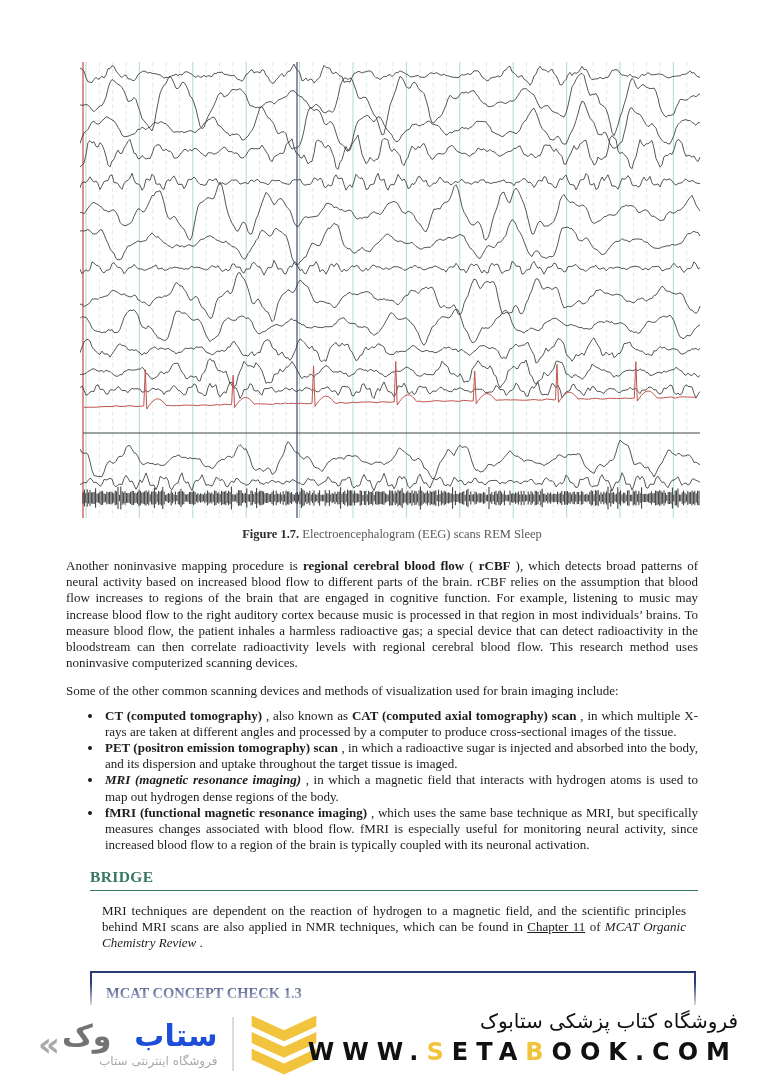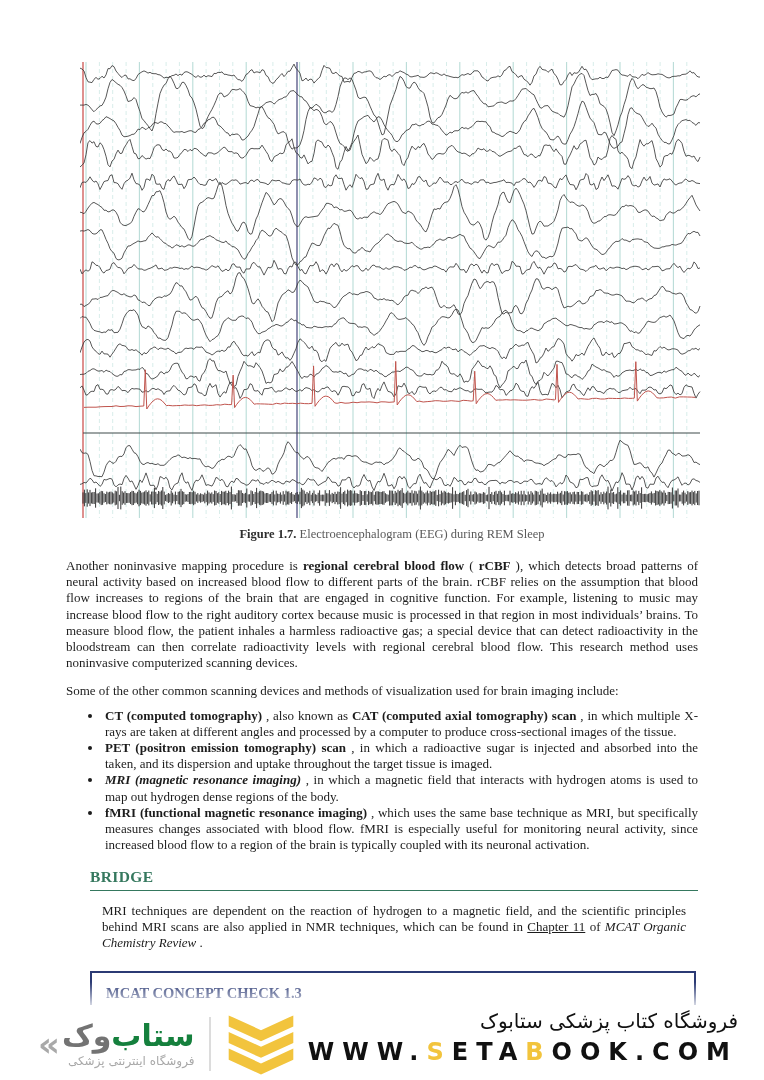--- a/index.html
+++ b/index.html
@@ -31,21 +31,21 @@
   .fade{position:absolute;left:0;top:982px;width:764px;height:34px;
         background:linear-gradient(to bottom, rgba(255,255,255,0), #ffffff 85%);pointer-events:none;}
   
   .footer{position:absolute;left:0;top:1005px;width:764px;height:75px;background:#ffffff;
           font-family:"DejaVu Sans", sans-serif;}
   .logo{position:absolute;left:38px;top:8px;display:flex;align-items:center;}
   .logo-text{display:flex;flex-direction:column;align-items:flex-end;}
   .logo-word{display:flex;align-items:center;font-weight:bold;font-size:30px;line-height:30px;}
   .guillemet{color:#a9a9a9;font-size:34px;margin-right:2px;font-weight:bold;}
   .w-gray{color:#737373;text-align:center;}
-  .w-yellow{color:#15803d;}
+  .w-yellow{color:#1d4ed8;margin-left:23px;}
   .logo-sub{font-size:12px;color:#a9a9a9;margin-top:3px;}
   .logo-div{width:2px;height:54px;background:#dcdcdc;margin:0 14px;}
   .footer-right{position:absolute;right:26px;top:4px;text-align:right;}
   .fa-line{font-size:20px;color:#111;margin-bottom:5px;}
   .url{font-size:24px;font-weight:bold;color:#111;letter-spacing:8px;
        font-family:"DejaVu Sans", sans-serif;text-align:right;}
 </style>
 </head>
 <body>
 
@@ -114,29 +114,29 @@
       <polyline points="0,290.8 2,285.0 4,280.0 6,277.9 8,277.4 10,279.1 12,284.8 14,287.7 16,289.2 18,291.6 20,292.3 22,289.1 24,291.9 26,291.9 28,292.2 30,295.2 32,292.1 34,289.4 36,286.1 38,282.9 40,281.8 42,283.4 44,283.7 46,284.5 48,287.6 50,288.3 52,287.5 54,288.6 56,287.7 58,289.6 60,290.9 62,293.2 64,290.6 66,291.8 68,290.1 70,287.2 72,286.4 74,284.9 76,285.6 78,287.7 80,286.1 82,286.2 84,287.1 86,287.2 88,286.1 90,287.6 92,289.0 94,289.7 96,292.0 98,290.4 100,290.4 102,289.8 104,287.2 106,286.1 108,286.6 110,286.1 112,286.1 114,287.3 116,285.0 118,285.2 120,285.3 122,284.9 124,287.3 126,290.1 128,290.8 130,291.6 132,293.0 134,291.7 136,289.9 138,289.0 140,289.5 142,288.1 144,289.4 146,288.2 148,284.9 150,285.1 152,280.9 154,279.2 156,282.3 158,284.8 160,288.1 162,292.1 164,293.8 166,293.2 168,294.2 170,291.8 172,289.7 174,293.6 176,292.3 178,290.2 180,290.9 182,284.3 184,279.9 186,278.3 188,277.8 190,279.1 192,284.9 194,287.3 196,287.8 198,293.1 200,292.0 202,289.9 204,293.5 206,296.1 208,295.7 210,298.4 212,295.7 214,291.2 216,286.7 218,280.1 220,276.8 222,278.4 224,280.4 226,282.3 228,285.8 230,286.4 232,284.1 234,288.4 236,288.3 238,291.3 240,298.2 242,299.8 244,297.7 246,299.4 248,292.5 250,286.3 252,283.8 254,282.1 256,280.4 258,283.7 260,284.0 262,281.1 264,283.4 266,282.7 268,282.2 270,287.9 272,290.1 274,294.3 276,298.7 278,297.5 280,293.5 282,292.9 284,288.2 286,285.0 288,287.8 290,286.7 292,284.6 294,286.0 296,284.2 298,281.6 300,282.7 302,283.5 304,285.1 306,290.5 308,291.6 310,292.5 312,292.4 314,292.3 316,289.5 318,290.1 320,289.4 322,289.3 324,289.4 326,289.2 328,287.1 330,286.2 332,283.7 334,283.7 336,285.4 338,287.2 340,288.2 342,289.7 344,289.4 346,288.4 348,288.7 350,289.9 352,289.3 354,290.4 356,290.8 358,289.8 360,288.5 362,287.6 364,285.3 366,286.3 368,285.2 370,285.5 372,287.5 374,287.6 376,286.9 378,289.9 380,288.1 382,287.4 384,289.6 386,290.5 388,292.1 390,293.4 392,291.3 394,289.3 396,288.3 398,285.6 400,283.9 402,283.9 404,283.5 406,284.8 408,285.8 410,286.7 412,285.5 414,286.2 416,287.3 418,289.3 420,293.4 422,296.7 424,294.9 426,296.8 428,291.5 430,286.8 432,286.4 434,283.9 436,282.1 438,284.2 440,284.1 442,283.1 444,283.3 446,281.4 448,280.3 450,285.7 452,289.3 454,292.9 456,301.0 458,299.9 460,296.2 462,294.8 464,291.1 466,286.0 468,289.3 470,287.7 472,285.1 474,284.7 476,280.1 478,276.6 480,277.3 482,279.1 484,282.1 486,291.4 488,294.6 490,296.1 492,299.2 494,296.5 496,292.5 498,293.7 500,292.8 502,291.0 504,293.3 506,288.8 508,284.3 510,281.2 512,277.8 514,275.9 516,280.1 518,283.4 520,286.3 522,293.2 524,293.2 526,290.0 528,292.3 530,292.7 532,290.7 534,295.5 536,294.3 538,291.5 540,291.4 542,287.8 544,281.6 546,281.4 548,280.8 550,280.2 552,284.7 554,285.9 556,287.9 558,287.8 560,289.2 562,288.9 564,290.9 566,292.7 568,291.9 570,292.9 572,293.4 574,288.6 576,289.1 578,286.6 580,284.5 582,286.3 584,285.1 586,286.6 588,287.9 590,287.7 592,286.8 594,286.8 596,287.2 598,288.1 600,291.1 602,292.2 604,291.6 606,290.6 608,288.8 610,288.6 612,286.7 614,287.2 616,286.1 618,288.2 620,286.4" fill="none" stroke="#3a3a3a" stroke-width="0.85"></polyline>
       <polyline points="0,312.5 2,312.3 4,312.2 6,311.3 8,309.3 10,308.6 12,307.0 14,306.8 16,308.0 18,309.1 20,309.0 22,308.5 24,310.3 26,308.1 28,309.2 30,309.5 32,311.5 34,313.0 36,314.2 38,314.2 40,312.6 42,312.8 44,309.5 46,309.0 48,307.7 50,307.7 52,308.2 54,308.0 56,307.9 58,307.0 60,307.4 62,305.3 64,307.1 66,311.4 68,312.2 70,315.6 72,317.1 74,316.4 76,315.2 78,313.7 80,310.2 82,309.9 84,312.1 86,310.3 88,310.3 90,307.9 92,303.3 94,301.7 96,301.2 98,301.4 100,306.2 102,310.1 104,312.5 106,316.8 108,316.5 110,314.1 112,314.2 114,315.4 116,314.2 118,318.2 120,319.2 122,312.6 124,310.7 126,306.6 128,298.8 130,296.6 132,299.0 134,298.8 136,304.9 138,308.6 140,308.6 142,309.7 144,310.6 146,309.0 148,315.7 150,321.2 152,320.0 154,324.5 156,323.3 158,314.4 160,309.3 162,304.9 164,299.3 166,301.8 168,304.0 170,303.7 172,304.4 174,305.6 176,300.7 178,303.0 180,305.6 182,309.0 184,314.8 186,321.4 188,320.2 190,320.9 192,319.8 194,312.5 196,312.1 198,311.4 200,306.9 202,309.6 204,308.8 206,305.3 208,304.8 210,302.4 212,299.5 214,302.6 216,306.3 218,309.5 220,313.8 222,316.6 224,314.3 226,315.0 228,314.9 230,312.2 232,312.8 234,315.1 236,312.2 238,311.5 240,309.8 242,306.7 244,305.3 246,303.5 248,304.7 250,306.6 252,309.4 254,310.1 256,309.8 258,310.3 260,309.1 262,310.3 264,311.9 266,311.1 268,314.3 270,314.1 272,312.5 274,312.1 276,309.2 278,307.2 280,306.8 282,307.1 284,308.3 286,308.0 288,309.6 290,307.3 292,308.0 294,309.6 296,308.2 298,309.9 300,311.7 302,312.0 304,314.2 306,314.8 308,313.0 310,312.0 312,310.1 314,310.0 316,309.3 318,309.1 320,309.6 322,308.1 324,306.9 326,305.1 328,305.4 330,307.2 332,307.9 334,309.4 336,312.6 338,313.9 340,314.1 342,313.8 344,311.3 346,312.3 348,312.7 350,312.4 352,313.0 354,312.3 356,308.3 358,307.8 360,304.9 362,299.2 364,301.9 366,303.0 368,305.2 370,311.1 372,312.1 374,311.7 376,313.5 378,314.7 380,311.8 382,315.2 384,320.4 386,319.1 388,319.9 390,317.2 392,307.4 394,304.7 396,302.0 398,298.6 400,301.2 402,304.3 404,304.5 406,306.0 408,306.7 410,303.8 412,307.0 414,312.7 416,314.2 418,321.7 420,325.9 422,322.9 424,320.7 426,317.5 428,308.9 430,307.7 432,305.6 434,304.2 436,306.6 438,306.4 440,302.0 442,300.2 444,301.0 446,298.0 448,304.7 450,312.6 452,314.3 454,319.8 456,322.5 458,319.1 460,318.4 462,316.3 464,310.3 466,312.3 468,313.9 470,311.5 472,308.8 474,306.0 476,299.3 478,299.2 480,300.2 482,300.6 484,305.1 486,311.9 488,312.4 490,314.3 492,315.8 494,313.0 496,312.8 498,314.6 500,315.1 502,317.4 504,315.6 506,312.9 508,309.0 510,307.7 512,302.2 514,303.6 516,305.0 518,305.9 520,307.1 522,308.4 524,307.6 526,309.2 528,309.9 530,310.4 532,312.3 534,315.4 536,313.3 538,314.3 540,313.5 542,310.9 544,309.7 546,308.6 548,308.4 550,308.0 552,308.7 554,308.2 556,307.3 558,308.8 560,306.8 562,308.5 564,308.1 566,310.5 568,310.7 570,313.5 572,313.3 574,312.3 576,311.3 578,310.4 580,310.4 582,311.2 584,308.9 586,310.3 588,309.0 590,308.4 592,307.7 594,307.7 596,305.2 598,306.8 600,308.3 602,309.3 604,312.1 606,313.4 608,311.0 610,313.0 612,313.5 614,311.2 616,312.8 618,315.2 620,313.4" fill="none" stroke="#3a3a3a" stroke-width="0.85"></polyline>
       <polyline points="0,325.9 2,323.9 4,328.1 6,333.2 8,332.5 10,330.0 12,329.2 14,329.5 16,323.8 18,322.6 20,327.4 22,327.2 24,328.3 26,331.9 28,332.1 30,328.0 32,327.6 34,328.4 36,327.1 38,324.4 40,326.1 42,328.7 44,328.4 46,328.8 48,330.7 50,328.0 52,326.4 54,327.0 56,326.7 58,326.9 60,327.2 62,330.2 64,329.8 66,328.6 68,330.1 70,328.4 72,326.6 74,326.5 76,327.7 78,326.7 80,328.0 82,329.1 84,332.5 86,329.5 88,329.0 90,328.8 92,325.2 94,323.4 96,325.5 98,328.2 100,328.8 102,331.2 104,333.0 106,331.9 108,325.8 110,325.4 112,325.0 114,321.8 116,323.0 118,329.9 120,331.0 122,331.3 124,333.7 126,333.2 128,325.5 130,321.4 132,325.4 134,324.2 136,322.7 138,331.5 140,335.1 142,332.3 144,329.7 146,331.2 148,324.8 150,320.2 152,323.8 154,326.1 156,325.7 158,330.2 160,336.4 162,333.3 164,327.6 166,327.5 168,326.6 170,321.7 172,322.7 174,328.5 176,329.1 178,328.5 180,331.1 182,333.2 184,326.9 186,326.5 188,326.6 190,325.8 192,325.3 194,328.7 196,330.3 198,328.8 200,329.1 202,328.9 204,327.1 206,325.7 208,327.1 210,327.9 212,326.2 214,328.1 216,329.5 218,328.9 220,327.6 222,329.2 224,326.8 226,325.6 228,326.1 230,326.8 232,328.7 234,327.6 236,329.3 238,330.0 240,328.7 242,326.3 244,326.7 246,325.4 248,324.9 250,327.6 252,329.8 254,328.6 256,329.5 258,333.2 260,329.5 262,324.7 264,324.3 266,324.7 268,324.9 270,326.8 272,333.7 274,333.6 276,329.6 278,330.5 280,329.9 282,322.6 284,321.7 286,326.7 288,327.3 290,326.2 292,334.4 294,336.5 296,330.0 298,326.4 300,328.9 302,323.7 304,319.9 306,324.9 308,329.4 310,329.9 312,331.1 314,334.9 316,331.9 318,323.8 320,324.4 322,324.9 324,321.1 326,324.8 328,331.0 330,331.5 332,329.4 334,332.6 336,330.8 338,325.6 340,324.3 342,325.0 344,325.3 346,325.1 348,330.1 350,332.0 352,329.6 354,328.9 356,329.5 358,327.4 360,325.3 362,325.4 364,328.0 366,327.6 368,329.1 370,329.6 372,329.7 374,326.8 376,327.6 378,326.6 380,325.7 382,326.7 384,328.0 386,328.8 388,328.6 390,330.2 392,329.9 394,327.3 396,326.9 398,327.3 400,327.3 402,327.2 404,329.2 406,330.9 408,330.3 410,330.0 412,330.1 414,327.6 416,323.4 418,324.8 420,327.9 422,327.4 424,328.4 426,333.4 428,331.5 430,328.8 432,328.4 434,326.0 436,321.1 438,323.0 440,327.9 442,329.3 444,329.5 446,333.9 448,334.3 450,327.9 452,324.6 454,326.3 456,323.3 458,320.1 460,328.7 462,332.8 464,332.5 466,332.3 468,333.0 470,327.3 472,321.4 474,322.6 476,325.8 478,323.3 480,327.6 482,335.7 484,333.1 486,330.0 488,329.3 490,328.3 492,323.2 494,322.1 496,326.4 498,328.2 500,328.9 502,331.9 504,333.6 506,329.6 508,325.8 510,328.5 512,324.6 514,324.9 516,328.3 518,329.6 520,329.4 522,330.5 524,331.5 526,328.4 528,327.3 530,326.2 532,327.0 534,326.7 536,328.4 538,330.4 540,330.5 542,328.8 544,328.4 546,328.0 548,327.6 550,325.2 552,327.4 554,327.1 556,326.5 558,329.4 560,331.7 562,328.1 564,328.2 566,328.0 568,325.7 570,325.0 572,325.8 574,328.0 576,327.7 578,331.1 580,331.9 582,330.8 584,325.9 586,326.7 588,325.2 590,322.9 592,323.7 594,330.1 596,332.5 598,331.1 600,332.9 602,331.6 604,325.3 606,322.8 608,324.3 610,324.6 612,325.0 614,331.3 616,336.1 618,332.2 620,329.6" fill="none" stroke="#3a3a3a" stroke-width="0.85"></polyline>
       <polyline points="4,345.4 8,345.2 12,345.2 16,345.2 20,344.8 24,344.6 28,344.5 32,344.5 36,343.8 40,344.5 44,344.4 48,343.8 52,343.9 56,344.6 60,344.2 63.78037086687982,344.0 65.28037086687982,307.8 66.78037086687982,347.0 68.8,343.9 71.0,341.2 73.2,338.9 75.4,337.3 77.6,336.8 79.8,337.3 82.0,338.7 84.2,341.0 86.4,343.6 88.78037086687982,343.4 92.78037086687982,343.8 96.78037086687982,343.6 100.78037086687982,343.5 104.78037086687982,343.0 108.78037086687982,343.3 112.78037086687982,343.1 116.78037086687982,343.7 120.78037086687982,343.2 124.78037086687982,342.9 128.78037086687982,343.4 132.78037086687982,343.3 136.78037086687982,342.7 140.78037086687982,343.0 144.78037086687982,342.2 148.78037086687982,342.6 151.62350460886955,342.6 153.12350460886955,313.1 154.62350460886955,345.6 156.6,342.5 158.8,339.8 161.0,337.5 163.2,335.9 165.4,335.4 167.6,335.9 169.8,337.3 172.0,339.6 174.2,342.2 176.62350460886955,341.8 180.62350460886955,341.9 184.62350460886955,342.0 188.62350460886955,342.2 192.62350460886955,342.4 196.62350460886955,341.3 200.62350460886955,342.0 204.62350460886955,341.1 208.62350460886955,341.5 212.62350460886955,341.3 216.62350460886955,341.7 220.62350460886955,341.2 224.62350460886955,341.6 228.62350460886955,341.7 232.05718391016126,341.3 233.55718391016126,303.9 235.05718391016126,344.3 237.1,341.2 239.3,338.5 241.5,336.2 243.7,334.6 245.9,334.1 248.1,334.6 250.3,336.0 252.5,338.3 254.7,340.9 257.05718391016126,341.3 261.05718391016126,340.4 265.05718391016126,341.2 269.05718391016126,341.0 273.05718391016126,340.2 277.05718391016126,340.7 281.05718391016126,340.0 285.05718391016126,340.1 289.05718391016126,339.9 293.05718391016126,340.2 297.05718391016126,340.8 301.05718391016126,339.8 305.05718391016126,339.9 309.05718391016126,340.3 313.05718391016126,340.0 314.21110928431153,340.0 315.71110928431153,299.4 317.21110928431153,343.0 319.2,339.9 321.4,337.2 323.6,334.9 325.8,333.3 328.0,332.8 330.2,333.2 332.4,334.7 334.6,337.0 336.8,339.6 339.21110928431153,339.1 343.21110928431153,340.0 347.21110928431153,339.6 351.21110928431153,339.3 355.21110928431153,338.7 359.21110928431153,338.8 363.21110928431153,339.3 367.21110928431153,339.2 371.21110928431153,338.7 375.21110928431153,339.1 379.21110928431153,339.4 383.21110928431153,338.3 387.21110928431153,338.6 391.21110928431153,339.1 393.22446316853166,338.7 394.72446316853166,309.2 396.22446316853166,341.7 398.2,338.6 400.4,335.9 402.6,333.6 404.8,332.1 407.0,331.5 409.2,332.0 411.4,333.5 413.6,335.7 415.8,338.3 418.22446316853166,338.0 422.22446316853166,338.0 426.22446316853166,337.7 430.22446316853166,338.0 434.22446316853166,337.8 438.22446316853166,338.0 442.22446316853166,338.2 446.22446316853166,338.2 450.22446316853166,337.9 454.22446316853166,337.5 458.22446316853166,338.1 462.22446316853166,338.1 466.22446316853166,337.0 470.22446316853166,337.4 474.22446316853166,337.9 475.5062253344804,337.4 477.0062253344804,302.4 478.5062253344804,340.4 480.5,337.3 482.7,334.6 484.9,332.3 487.1,330.7 489.3,330.2 491.5,330.7 493.7,332.2 495.9,334.4 498.1,337.0 500.5062253344804,336.6 504.5062253344804,337.0 508.5062253344804,337.3 512.5062253344804,336.4 516.5062253344804,336.3 520.5062253344804,337.0 524.5062253344804,337.0 528.5062253344804,336.3 532.5062253344804,336.4 536.5062253344804,336.5 540.5062253344804,336.5 544.5062253344804,336.0 548.5062253344804,336.4 552.5062253344804,336.3 554.3184500038624,336.1 555.8184500038624,299.7 557.3184500038624,339.1 559.3,336.1 561.5,333.3 563.7,331.0 565.9,329.5 568.1,328.9 570.3,329.4 572.5,330.9 574.7,333.1 576.9,335.8 579.3184500038624,336.0 583.3184500038624,335.9 587.3184500038624,335.3 591.3184500038624,335.0 595.3184500038624,336.1 599.3184500038624,334.9 603.3184500038624,334.9 607.3184500038624,335.0 611.3184500038624,335.1 615.3184500038624,335.4" fill="none" stroke="#c0544d" stroke-width="1"></polyline>
       <polyline points="0,387.1 2,390.7 4,391.3 6,390.9 8,392.4 10,399.5 12,408.4 14,413.7 16,413.9 18,414.5 20,414.5 22,414.7 24,410.1 26,403.7 28,400.3 30,398.8 32,400.9 34,401.3 36,399.3 38,395.3 40,394.3 42,394.5 44,391.8 46,385.6 48,383.7 50,383.7 52,387.2 54,390.7 56,391.5 58,394.7 60,399.3 62,402.0 64,402.6 66,401.1 68,400.5 70,401.7 72,401.3 74,402.2 76,402.6 78,401.7 80,403.3 82,403.3 84,403.3 86,401.8 88,399.5 90,397.5 92,395.7 94,394.6 96,394.3 98,392.8 100,393.9 102,395.7 104,395.1 106,395.7 108,396.7 110,395.6 112,396.7 114,396.4 116,396.6 118,397.1 120,396.9 122,401.0 124,403.7 126,404.9 128,404.1 130,405.2 132,406.5 134,405.5 136,402.5 138,399.6 140,398.7 142,397.2 144,397.7 146,395.8 148,394.2 150,394.5 152,395.7 154,393.7 156,388.6 158,384.6 160,382.6 162,384.5 164,387.3 166,386.9 168,391.6 170,396.4 172,403.7 174,407.2 176,408.5 178,407.1 180,406.2 182,408.6 184,409.3 186,407.2 188,405.8 190,407.4 192,412.2 194,411.5 196,408.6 198,402.2 200,397.9 202,394.9 204,390.7 206,383.2 208,379.7 210,381.9 212,385.1 214,388.3 216,390.7 218,390.5 220,393.9 222,395.6 224,397.3 226,395.0 228,394.6 230,396.9 232,400.6 234,404.6 236,405.8 238,406.0 240,407.4 242,409.5 244,406.6 246,403.7 248,400.4 250,399.1 252,397.3 254,396.3 256,397.2 258,395.8 260,396.0 262,395.7 264,397.4 266,394.2 268,393.4 270,393.5 272,394.5 274,393.9 276,393.8 278,395.0 280,397.6 282,399.3 284,400.1 286,400.1 288,401.1 290,402.0 292,402.4 294,401.0 296,400.0 298,400.4 300,400.1 302,400.8 304,402.9 306,401.1 308,400.8 310,399.2 312,397.8 314,395.0 316,392.1 318,387.4 320,385.8 322,388.2 324,389.3 326,391.3 328,392.6 330,393.8 332,397.4 334,398.4 336,398.0 338,396.2 340,397.4 342,400.2 344,405.9 346,406.9 348,409.1 350,413.2 352,416.3 354,416.8 356,412.2 358,405.5 360,400.6 362,398.0 364,395.1 366,391.4 368,387.4 370,388.7 372,391.0 374,393.5 376,389.0 378,385.6 380,383.2 382,385.5 384,384.9 386,384.8 388,386.5 390,393.1 392,399.9 394,405.4 396,408.4 398,407.9 400,410.0 402,409.6 404,408.7 406,406.0 408,402.6 410,402.4 412,402.9 414,404.2 416,402.4 418,400.8 420,400.2 422,397.9 424,395.7 426,393.4 428,391.1 430,388.7 432,391.0 434,393.1 436,394.3 438,394.1 440,396.1 442,397.0 444,399.7 446,398.1 448,398.0 450,398.4 452,398.6 454,400.2 456,401.1 458,401.1 460,401.6 462,402.1 464,403.7 466,402.2 468,401.4 470,399.9 472,398.3 474,397.1 476,396.5 478,393.0 480,392.9 482,394.0 484,395.4 486,395.2 488,392.3 490,392.9 492,392.6 494,392.4 496,392.6 498,391.6 500,392.3 502,396.9 504,402.2 506,405.6 508,406.5 510,409.2 512,410.1 514,411.6 516,407.1 518,403.9 520,402.3 522,403.4 524,404.8 526,402.9 528,401.4 530,398.4 532,398.5 534,396.6 536,390.4 538,383.5 540,378.2 542,379.9 544,381.6 546,382.6 548,383.4 550,388.5 552,396.0 554,402.4 556,402.3 558,401.4 560,400.7 562,402.3 564,405.3 566,406.0 568,404.8 570,409.2 572,411.1 574,415.1 576,411.1 578,406.7 580,403.0 582,401.0 584,396.3 586,392.7 588,388.2 590,388.1 592,391.1 594,392.1 596,393.6 598,391.3 600,391.9 602,394.0 604,394.0 606,393.7 608,392.7 610,393.7 612,396.3 614,400.5 616,400.1 618,401.6 620,402.6" fill="none" stroke="#3a3a3a" stroke-width="0.85"></polyline>
       <polyline points="0,422.4 2,421.8 4,420.4 6,421.0 8,418.6 10,416.2 12,417.7 14,420.9 16,420.0 18,422.0 20,424.4 22,422.5 24,417.4 26,418.0 28,417.2 30,416.4 32,417.1 34,422.8 36,424.9 38,422.9 40,422.0 42,422.7 44,416.5 46,413.4 48,416.1 50,419.9 52,418.9 54,422.9 56,427.3 58,423.6 60,417.9 62,420.5 64,416.2 66,410.9 68,416.7 70,423.3 72,423.4 74,423.2 76,427.7 78,423.2 80,414.6 82,415.4 84,417.1 86,415.2 88,418.1 90,426.0 92,427.9 94,423.4 96,421.8 98,421.0 100,414.5 102,410.8 104,418.3 106,421.2 108,419.8 110,425.0 112,428.5 114,421.4 116,418.2 118,418.9 120,416.8 122,412.8 124,417.8 126,423.4 128,422.6 130,423.4 132,424.1 134,420.5 136,415.4 138,416.3 140,418.8 142,417.2 144,419.7 146,424.3 148,424.8 150,420.7 152,419.0 154,420.6 156,416.4 158,416.9 160,419.6 162,421.0 164,421.6 166,423.2 168,422.8 170,421.0 172,417.9 174,418.2 176,419.2 178,417.6 180,421.0 182,421.5 184,422.4 186,420.3 188,421.3 190,419.7 192,418.2 194,419.2 196,420.6 198,419.3 200,420.3 202,421.7 204,421.9 206,419.0 208,419.6 210,420.3 212,417.6 214,418.2 216,419.6 218,421.0 220,420.7 222,422.8 224,422.2 226,419.5 228,416.3 230,417.8 232,418.0 234,417.8 236,420.7 238,423.6 240,422.4 242,421.1 244,419.9 246,419.1 248,414.8 250,417.2 252,420.2 254,420.2 256,420.7 258,424.2 260,423.4 262,417.8 264,418.0 266,417.7 268,415.2 270,415.6 272,423.4 274,426.0 276,423.7 278,424.2 280,422.9 282,416.4 284,412.5 286,416.9 288,419.2 290,418.3 292,424.8 294,428.5 296,423.2 298,419.3 300,420.0 302,416.6 304,411.3 306,416.7 308,423.8 310,423.7 312,422.5 314,426.8 316,423.4 318,415.8 320,414.3 322,417.1 324,414.6 326,417.5 328,424.2 330,426.4 332,423.5 334,421.6 336,421.7 338,414.9 340,412.1 342,417.2 344,421.3 346,420.5 348,423.7 350,426.0 352,421.0 354,416.5 356,417.8 358,417.0 360,415.0 362,417.6 364,422.8 366,423.7 368,422.2 370,424.3 372,420.6 374,415.4 376,416.8 378,419.7 380,418.3 382,418.9 384,422.6 386,422.6 388,419.7 390,420.5 392,420.3 394,416.6 396,416.3 398,420.0 400,420.7 402,420.0 404,422.4 406,422.4 408,419.9 410,418.8 412,418.5 414,418.5 416,418.3 418,419.5 420,422.1 422,420.2 424,421.0 426,421.1 428,419.0 430,418.4 432,418.7 434,420.5 436,419.6 438,419.8 440,421.7 442,421.0 444,419.2 446,419.2 448,419.5 450,417.4 452,417.5 454,420.7 456,422.3 458,421.7 460,421.6 462,422.5 464,418.1 466,415.7 468,417.2 470,419.4 472,418.5 474,420.7 476,424.9 478,422.7 480,420.5 482,422.1 484,419.3 486,413.0 488,415.4 490,420.0 492,420.8 494,422.2 496,425.8 498,424.7 500,417.2 502,417.7 504,416.9 506,415.6 508,415.7 510,422.8 512,424.8 514,424.0 516,424.0 518,423.4 520,415.9 522,412.8 524,416.6 526,419.2 528,418.4 530,422.7 532,429.0 534,424.2 536,419.9 538,420.7 540,417.3 542,410.7 544,414.8 546,422.3 548,422.0 550,422.5 552,428.0 554,423.2 556,415.5 558,413.9 560,417.4 562,414.4 564,417.3 566,425.4 568,426.2 570,422.1 572,422.3 574,422.2 576,416.0 578,414.2 580,417.7 582,420.4 584,420.1 586,423.4 588,425.7 590,421.3 592,418.4 594,418.0 596,416.7 598,414.8 600,419.3 602,423.3 604,421.3 606,421.1 608,423.0 610,421.7 612,417.4 614,416.8 616,418.5 618,419.0 620,420.4" fill="none" stroke="#3a3a3a" stroke-width="0.85"></polyline>
       <path d="M3.0,430.4L3.0,441.6M4.4,427.7L4.4,444.3M5.8,431.1L5.8,440.9M7.2,427.3L7.2,444.7M8.6,430.4L8.6,441.6M10.0,427.9L10.0,444.1M11.4,430.5L11.4,441.5M12.8,430.1L12.8,441.9M14.2,430.0L14.2,442.0M15.6,426.3L15.6,445.7M17.0,431.5L17.0,440.5M18.4,431.3L18.4,440.7M19.8,430.2L19.8,441.8M21.2,428.9L21.2,443.1M22.6,429.2L22.6,442.8M24.0,431.3L24.0,440.7M25.4,432.0L25.4,440.0M26.8,429.6L26.8,442.4M28.2,430.4L28.2,441.6M29.6,429.8L29.6,442.2M31.0,429.6L31.0,442.4M32.4,430.4L32.4,441.6M33.8,431.4L33.8,440.6M35.2,428.7L35.2,443.3M36.6,429.3L36.6,442.7M38.0,425.0L38.0,447.0M39.4,432.8L39.4,439.2M40.8,424.6L40.8,447.4M42.2,429.2L42.2,442.8M43.6,430.6L43.6,441.4M45.0,429.2L45.0,442.8M46.4,431.0L46.4,441.0M47.8,431.1L47.8,440.9M49.2,431.2L49.2,440.8M50.6,430.0L50.6,442.0M52.0,428.8L52.0,443.2M53.4,429.0L53.4,443.0M54.8,430.7L54.8,441.3M56.2,431.3L56.2,440.7M57.6,429.8L57.6,442.2M59.0,427.7L59.0,444.3M60.4,428.9L60.4,443.1M61.8,430.6L61.8,441.4M63.2,430.2L63.2,441.8M64.6,429.4L64.6,442.6M66.0,428.3L66.0,443.7M67.4,430.1L67.4,441.9M68.8,428.6L68.8,443.4M70.2,432.3L70.2,439.7M71.6,429.6L71.6,442.4M73.0,429.5L73.0,442.5M74.4,425.9L74.4,446.1M75.8,429.9L75.8,442.1M77.2,431.8L77.2,440.2M78.6,429.0L78.6,443.0M80.0,429.7L80.0,442.3M81.4,428.5L81.4,443.5M82.8,425.0L82.8,447.0M84.2,429.6L84.2,442.4M85.6,432.9L85.6,439.1M87.0,432.2L87.0,439.8M88.4,431.0L88.4,441.0M89.8,431.8L89.8,440.2M91.2,428.5L91.2,443.5M92.6,430.7L92.6,441.3M94.0,432.6L94.0,439.4M95.4,429.6L95.4,442.4M96.8,433.0L96.8,439.0M98.2,429.8L98.2,442.2M99.6,429.3L99.6,442.7M101.0,426.9L101.0,445.1M102.4,429.2L102.4,442.8M103.8,429.9L103.8,442.1M105.2,432.2L105.2,439.8M106.6,432.6L106.6,439.4M108.0,432.0L108.0,440.0M109.4,430.0L109.4,442.0M110.8,429.8L110.8,442.2M112.2,430.2L112.2,441.8M113.6,428.8L113.6,443.2M115.0,429.8L115.0,442.2M116.4,432.4L116.4,439.6M117.8,431.1L117.8,440.9M119.2,432.6L119.2,439.4M120.6,431.3L120.6,440.7M122.0,432.0L122.0,440.0M123.4,432.6L123.4,439.4M124.8,430.7L124.8,441.3M126.2,431.8L126.2,440.2M127.6,428.6L127.6,443.4M129.0,430.4L129.0,441.6M130.4,431.6L130.4,440.4M131.8,430.4L131.8,441.6M133.2,432.1L133.2,439.9M134.6,428.5L134.6,443.5M136.0,429.0L136.0,443.0M137.4,431.2L137.4,440.8M138.8,430.3L138.8,441.7M140.2,432.0L140.2,440.0M141.6,428.9L141.6,443.1M143.0,429.8L143.0,442.2M144.4,429.6L144.4,442.4M145.8,428.8L145.8,443.2M147.2,431.0L147.2,441.0M148.6,428.7L148.6,443.3M150.0,430.0L150.0,442.0M151.4,424.6L151.4,447.4M152.8,432.2L152.8,439.8M154.2,432.3L154.2,439.7M155.6,432.7L155.6,439.3M157.0,431.1L157.0,440.9M158.4,428.2L158.4,443.8M159.8,428.4L159.8,443.6M161.2,428.3L161.2,443.7M162.6,431.0L162.6,441.0M164.0,431.8L164.0,440.2M165.4,430.9L165.4,441.1M166.8,426.5L166.8,445.5M168.2,432.4L168.2,439.6M169.6,432.2L169.6,439.8M171.0,428.4L171.0,443.6M172.4,429.2L172.4,442.8M173.8,431.9L173.8,440.1M175.2,430.0L175.2,442.0M176.6,425.9L176.6,446.1M178.0,430.7L178.0,441.3M179.4,429.2L179.4,442.8M180.8,428.6L180.8,443.4M182.2,429.0L182.2,443.0M183.6,429.6L183.6,442.4M185.0,431.4L185.0,440.6M186.4,431.0L186.4,441.0M187.8,431.0L187.8,441.0M189.2,432.2L189.2,439.8M190.6,431.9L190.6,440.1M192.0,430.1L192.0,441.9M193.4,428.6L193.4,443.4M194.8,432.4L194.8,439.6M196.2,428.7L196.2,443.3M197.6,431.5L197.6,440.5M199.0,432.0L199.0,440.0M200.4,430.4L200.4,441.6M201.8,432.7L201.8,439.3M203.2,429.2L203.2,442.8M204.6,432.3L204.6,439.7M206.0,428.7L206.0,443.3M207.4,429.6L207.4,442.4M208.8,429.3L208.8,442.7M210.2,431.1L210.2,440.9M211.6,430.0L211.6,442.0M213.0,432.2L213.0,439.8M214.4,432.8L214.4,439.2M215.8,430.9L215.8,441.1M217.2,430.0L217.2,442.0M218.6,432.4L218.6,439.6M220.0,429.8L220.0,442.2M221.4,425.9L221.4,446.1M222.8,427.6L222.8,444.4M224.2,428.6L224.2,443.4M225.6,431.8L225.6,440.2M227.0,430.0L227.0,442.0M228.4,431.3L228.4,440.7M229.8,428.8L229.8,443.2M231.2,432.7L231.2,439.3M232.6,430.9L232.6,441.1M234.0,428.5L234.0,443.5M235.4,432.2L235.4,439.8M236.8,432.8L236.8,439.2M238.2,430.8L238.2,441.2M239.6,428.3L239.6,443.7M241.0,432.8L241.0,439.2M242.4,432.6L242.4,439.4M243.8,432.7L243.8,439.3M245.2,428.2L245.2,443.8M246.6,431.2L246.6,440.8M248.0,431.4L248.0,440.6M249.4,428.1L249.4,443.9M250.8,432.4L250.8,439.6M252.2,430.9L252.2,441.1M253.6,431.9L253.6,440.1M255.0,429.9L255.0,442.1M256.4,431.9L256.4,440.1M257.8,429.5L257.8,442.5M259.2,429.9L259.2,442.1M260.6,425.2L260.6,446.8M262.0,431.6L262.0,440.4M263.4,430.0L263.4,442.0M264.8,428.7L264.8,443.3M266.2,431.8L266.2,440.2M267.6,427.6L267.6,444.4M269.0,428.8L269.0,443.2M270.4,428.1L270.4,443.9M271.8,428.6L271.8,443.4M273.2,431.5L273.2,440.5M274.6,428.6L274.6,443.4M276.0,431.2L276.0,440.8M277.4,431.5L277.4,440.5M278.8,432.0L278.8,440.0M280.2,428.2L280.2,443.8M281.6,429.1L281.6,442.9M283.0,433.0L283.0,439.0M284.4,429.1L284.4,442.9M285.8,428.9L285.8,443.1M287.2,432.3L287.2,439.7M288.6,428.9L288.6,443.1M290.0,429.8L290.0,442.2M291.4,430.1L291.4,441.9M292.8,428.6L292.8,443.4M294.2,432.8L294.2,439.2M295.6,429.7L295.6,442.3M297.0,429.2L297.0,442.8M298.4,429.4L298.4,442.6M299.8,429.9L299.8,442.1M301.2,430.0L301.2,442.0M302.6,429.4L302.6,442.6M304.0,429.2L304.0,442.8M305.4,431.2L305.4,440.8M306.8,432.2L306.8,439.8M308.2,432.7L308.2,439.3M309.6,428.4L309.6,443.6M311.0,428.6L311.0,443.4M312.4,428.7L312.4,443.3M313.8,431.6L313.8,440.4M315.2,429.0L315.2,443.0M316.6,430.6L316.6,441.4M318.0,427.8L318.0,444.2M319.4,429.1L319.4,442.9M320.8,428.2L320.8,443.8M322.2,426.1L322.2,445.9M323.6,430.8L323.6,441.2M325.0,431.7L325.0,440.3M326.4,430.4L326.4,441.6M327.8,428.7L327.8,443.3M329.2,430.6L329.2,441.4M330.6,430.8L330.6,441.2M332.0,428.3L332.0,443.7M333.4,431.4L333.4,440.6M334.8,428.8L334.8,443.2M336.2,429.3L336.2,442.7M337.6,431.7L337.6,440.3M339.0,428.4L339.0,443.6M340.4,424.5L340.4,447.5M341.8,428.6L341.8,443.4M343.2,430.2L343.2,441.8M344.6,431.5L344.6,440.5M346.0,430.4L346.0,441.6M347.4,428.6L347.4,443.4M348.8,431.3L348.8,440.7M350.2,428.9L350.2,443.1M351.6,429.9L351.6,442.1M353.0,429.4L353.0,442.6M354.4,429.3L354.4,442.7M355.8,428.1L355.8,443.9M357.2,432.9L357.2,439.1M358.6,427.7L358.6,444.3M360.0,432.1L360.0,439.9M361.4,428.7L361.4,443.3M362.8,430.5L362.8,441.5M364.2,428.8L364.2,443.2M365.6,429.7L365.6,442.3M367.0,431.0L367.0,441.0M368.4,430.4L368.4,441.6M369.8,431.1L369.8,440.9M371.2,431.6L371.2,440.4M372.6,425.2L372.6,446.8M374.0,432.3L374.0,439.7M375.4,428.8L375.4,443.2M376.8,431.9L376.8,440.1M378.2,432.1L378.2,439.9M379.6,430.8L379.6,441.2M381.0,430.7L381.0,441.3M382.4,429.9L382.4,442.1M383.8,429.2L383.8,442.8M385.2,432.8L385.2,439.2M386.6,428.1L386.6,443.9M388.0,426.8L388.0,445.2M389.4,432.8L389.4,439.2M390.8,429.5L390.8,442.5M392.2,432.6L392.2,439.4M393.6,432.1L393.6,439.9M395.0,429.5L395.0,442.5M396.4,430.4L396.4,441.6M397.8,432.3L397.8,439.7M399.2,431.2L399.2,440.8M400.6,431.5L400.6,440.5M402.0,431.8L402.0,440.2M403.4,430.1L403.4,441.9M404.8,430.7L404.8,441.3M406.2,432.9L406.2,439.1M407.6,432.5L407.6,439.5M409.0,424.9L409.0,447.1M410.4,432.0L410.4,440.0M411.8,430.1L411.8,441.9M413.2,432.8L413.2,439.2M414.6,429.8L414.6,442.2M416.0,428.8L416.0,443.2M417.4,431.8L417.4,440.2M418.8,429.1L418.8,442.9M420.2,428.7L420.2,443.3M421.6,430.3L421.6,441.7M423.0,432.1L423.0,439.9M424.4,428.7L424.4,443.3M425.8,432.9L425.8,439.1M427.2,432.8L427.2,439.2M428.6,432.6L428.6,439.4M430.0,428.7L430.0,443.3M431.4,431.7L431.4,440.3M432.8,431.2L432.8,440.8M434.2,431.9L434.2,440.1M435.6,430.2L435.6,441.8M437.0,431.3L437.0,440.7M438.4,429.4L438.4,442.6M439.8,432.4L439.8,439.6M441.2,428.8L441.2,443.2M442.6,432.4L442.6,439.6M444.0,428.8L444.0,443.2M445.4,432.4L445.4,439.6M446.8,433.0L446.8,439.0M448.2,429.5L448.2,442.5M449.6,432.3L449.6,439.7M451.0,429.1L451.0,442.9M452.4,430.6L452.4,441.4M453.8,432.5L453.8,439.5M455.2,428.7L455.2,443.3M456.6,429.1L456.6,442.9M458.0,429.8L458.0,442.2M459.4,432.7L459.4,439.3M460.8,428.6L460.8,443.4M462.2,426.6L462.2,445.4M463.6,431.7L463.6,440.3M465.0,431.7L465.0,440.3M466.4,433.0L466.4,439.0M467.8,430.6L467.8,441.4M469.2,431.8L469.2,440.2M470.6,430.3L470.6,441.7M472.0,432.3L472.0,439.7M473.4,431.6L473.4,440.4M474.8,431.8L474.8,440.2M476.2,432.1L476.2,439.9M477.6,429.7L477.6,442.3M479.0,431.7L479.0,440.3M480.4,430.8L480.4,441.2M481.8,428.9L481.8,443.1M483.2,432.5L483.2,439.5M484.6,429.2L484.6,442.8M486.0,429.5L486.0,442.5M487.4,429.1L487.4,442.9M488.8,430.7L488.8,441.3M490.2,430.3L490.2,441.7M491.6,432.3L491.6,439.7M493.0,430.1L493.0,441.9M494.4,429.6L494.4,442.4M495.8,432.3L495.8,439.7M497.2,429.9L497.2,442.1M498.6,430.0L498.6,442.0M500.0,432.7L500.0,439.3M501.4,429.2L501.4,442.8M502.8,429.8L502.8,442.2M504.2,432.7L504.2,439.3M505.6,432.3L505.6,439.7M507.0,431.7L507.0,440.3M508.4,432.9L508.4,439.1M509.8,430.1L509.8,441.9M511.2,428.3L511.2,443.7M512.6,429.2L512.6,442.8M514.0,432.4L514.0,439.6M515.4,428.2L515.4,443.8M516.8,428.8L516.8,443.2M518.2,428.1L518.2,443.9M519.6,432.6L519.6,439.4M521.0,430.2L521.0,441.8M522.4,432.1L522.4,439.9M523.8,429.7L523.8,442.3M525.2,431.2L525.2,440.8M526.6,429.5L526.6,442.5M528.0,424.6L528.0,447.4M529.4,431.2L529.4,440.8M530.8,427.5L530.8,444.5M532.2,430.7L532.2,441.3M533.6,430.0L533.6,442.0M535.0,432.3L535.0,439.7M536.4,431.6L536.4,440.4M537.8,425.2L537.8,446.8M539.2,430.0L539.2,442.0M540.6,428.4L540.6,443.6M542.0,432.5L542.0,439.5M543.4,430.7L543.4,441.3M544.8,430.8L544.8,441.2M546.2,432.7L546.2,439.3M547.6,428.4L547.6,443.6M549.0,428.2L549.0,443.8M550.4,432.8L550.4,439.2M551.8,432.5L551.8,439.5M553.2,428.6L553.2,443.4M554.6,429.5L554.6,442.5M556.0,428.5L556.0,443.5M557.4,432.2L557.4,439.8M558.8,428.9L558.8,443.1M560.2,431.1L560.2,440.9M561.6,425.3L561.6,446.7M563.0,432.0L563.0,440.0M564.4,431.9L564.4,440.1M565.8,431.8L565.8,440.2M567.2,432.2L567.2,439.8M568.6,431.7L568.6,440.3M570.0,431.0L570.0,441.0M571.4,429.4L571.4,442.6M572.8,431.5L572.8,440.5M574.2,431.0L574.2,441.0M575.6,428.5L575.6,443.5M577.0,429.0L577.0,443.0M578.4,429.5L578.4,442.5M579.8,428.1L579.8,443.9M581.2,429.4L581.2,442.6M582.6,430.5L582.6,441.5M584.0,428.4L584.0,443.6M585.4,430.8L585.4,441.2M586.8,432.9L586.8,439.1M588.2,429.9L588.2,442.1M589.6,430.0L589.6,442.0M591.0,430.3L591.0,441.7M592.4,425.5L592.4,446.5M593.8,432.6L593.8,439.4M595.2,428.5L595.2,443.5M596.6,428.5L596.6,443.5M598.0,426.5L598.0,445.5M599.4,432.5L599.4,439.5M600.8,432.6L600.8,439.4M602.2,430.3L602.2,441.7M603.6,428.6L603.6,443.4M605.0,430.7L605.0,441.3M606.4,432.3L606.4,439.7M607.8,429.1L607.8,442.9M609.2,430.3L609.2,441.7M610.6,430.1L610.6,441.9M612.0,428.6L612.0,443.4M613.4,430.1L613.4,441.9M614.8,428.9L614.8,443.1M616.2,431.4L616.2,440.6M617.6,429.0L617.6,443.0M619.0,428.7L619.0,443.3" stroke="#1e1e1e" stroke-width="0.9" fill="none"></path>
     </svg>
 
   <div class="caption">
-    <b>Figure 1.7.</b><span> Electroencephalogram (EEG) during REM Sleep</span>
+    <b>Figure 1.7.</b><span> Electroencephalogram (EEG) scans REM Sleep</span>
   </div>
 
   <div class="content">
     <p><span>Another noninvasive mapping procedure is </span><span style="font-weight: bold;">regional cerebral blood flow</span><span> ( </span><span style="font-weight: bold;">rCBF</span><span> ), which detects broad patterns of neural activity based on increased blood flow to different parts of the brain. rCBF relies on the assumption that blood flow increases to regions of the brain that are engaged in cognitive function. For example, listening to music may increase blood flow to the right auditory cortex because music is processed in that region in most individuals’ brains. To measure blood flow, the patient inhales a harmless radioactive gas; a special device that can detect radioactivity in the bloodstream can then correlate radioactivity levels with regional cerebral blood flow. This research method uses noninvasive computerized scanning devices.</span></p>
     <p style="margin-bottom:2px;">Some of the other common scanning devices and methods of visualization used for brain imaging include:</p>
     <ul class="scan-list">
       <li><span style="font-weight: bold;">CT (computed tomography)</span><span> , also known as </span><span style="font-weight: bold;">CAT (computed axial tomography) scan</span><span> , in which multiple X-rays are taken at different angles and processed by a computer to produce cross-sectional images of the tissue.</span></li>
-      <li><span style="font-weight: bold;">PET (positron emission tomography) scan</span><span> , in which a radioactive sugar is injected and absorbed into the taken, and its dispersion and uptake throughout the target tissue is imaged.</span></li>
+      <li><span style="font-weight: bold;">PET (positron emission tomography) scan</span><span> , in which a radioactive sugar is injected and absorbed into the body, and its dispersion and uptake throughout the target tissue is imaged.</span></li>
       <li><span style="font-weight: bold; font-style: italic;">MRI (magnetic resonance imaging)</span><span> , in which a magnetic field that interacts with hydrogen atoms is used to map out hydrogen dense regions of the body.</span></li>
       <li><span style="font-weight: bold;">fMRI (functional magnetic resonance imaging)</span><span> , which uses the same base technique as MRI, but specifically measures changes associated with blood flow. fMRI is especially useful for monitoring neural activity, since increased blood flow to a region of the brain is typically coupled with its neuronal activation.</span></li>
     </ul>
 
     <div class="bridge">
       <h2 style="color:#35785e;">BRIDGE</h2>
       <div class="rule"></div>
       <p><span>MRI techniques are dependent on the reaction of hydrogen to a magnetic field, and the scientific principles behind MRI scans are also applied in NMR techniques, which can be found in </span><span style="text-decoration: underline;">Chapter 11</span><span> of </span><span style="font-style: italic;">MCAT Organic Chemistry Review</span><span> .</span></p>
     </div>
 
@@ -150,21 +150,21 @@
   <div class="fade"></div>
 
   <div class="footer">
     <div class="logo">
       <span class="guillemet">«</span>
       <div class="logo-text">
         <div class="logo-word" dir="rtl">
           <span class="w-yellow">ستاب</span>
             <span class="w-gray">وک</span>
         </div>
-        <div class="logo-sub" dir="rtl">فروشگاه اینترنتی پزشکی</div>
+        <div class="logo-sub" dir="rtl">فروشگاه اینترنتی ستاب</div>
       </div>
       <div class="logo-div"></div>
       <svg width="72" height="62" viewBox="0 0 78 66">
         <polygon points="4,2 39,18 74,2 74,14 39,30 4,14" fill="#f2c43d"></polygon>
         <polygon points="4,20 39,36 74,20 74,32 39,48 4,32" fill="#f2c43d"></polygon>
         <polygon points="4,38 39,54 74,38 74,50 39,66 4,50" fill="#f2c43d"></polygon>
       </svg>
     </div>
     <div class="footer-right">
       <div class="fa-line" dir="rtl">فروشگاه کتاب پزشکی ستابوک</div>

